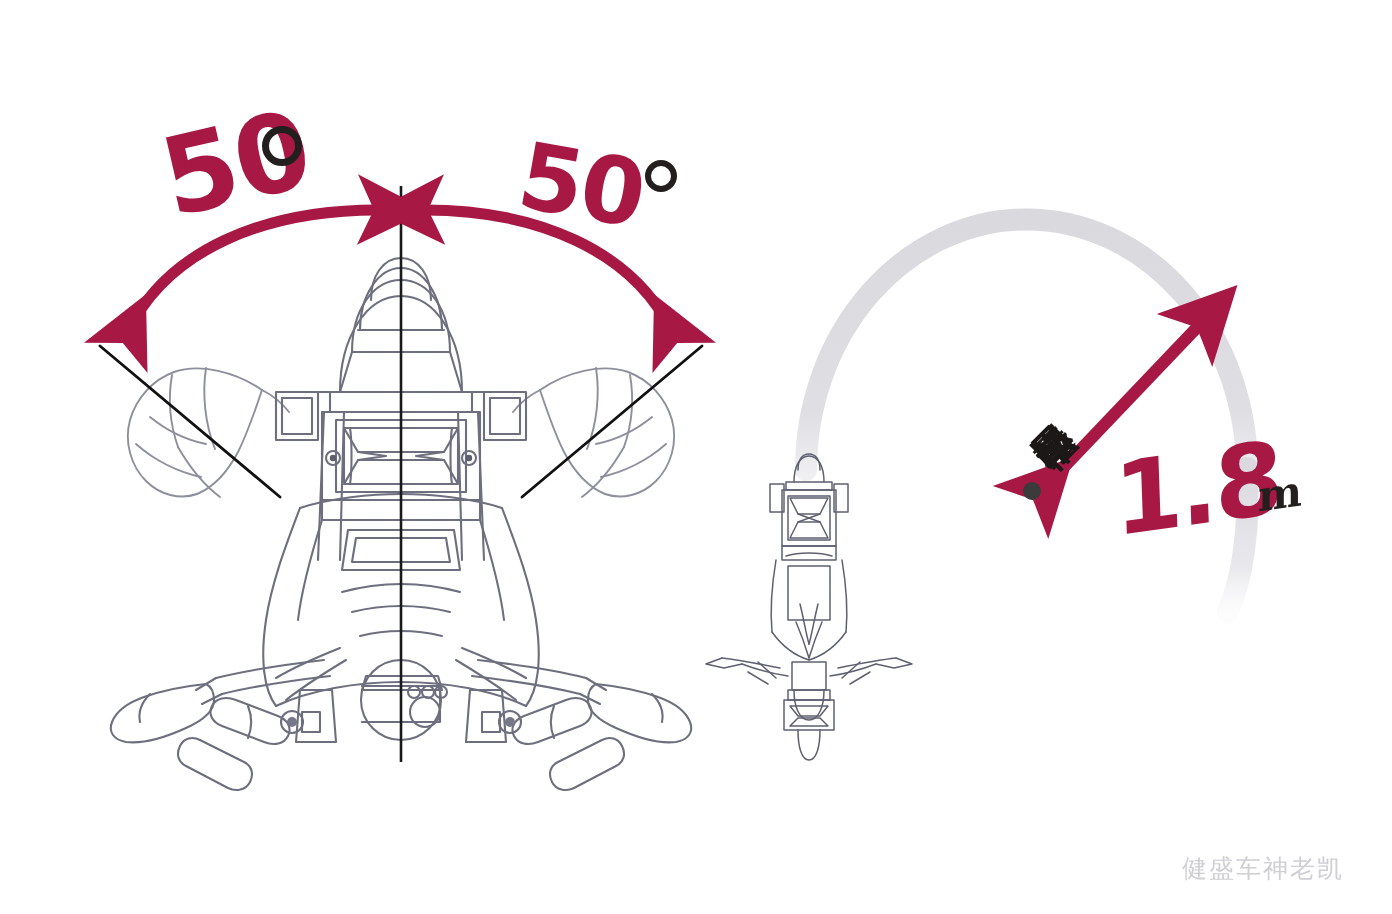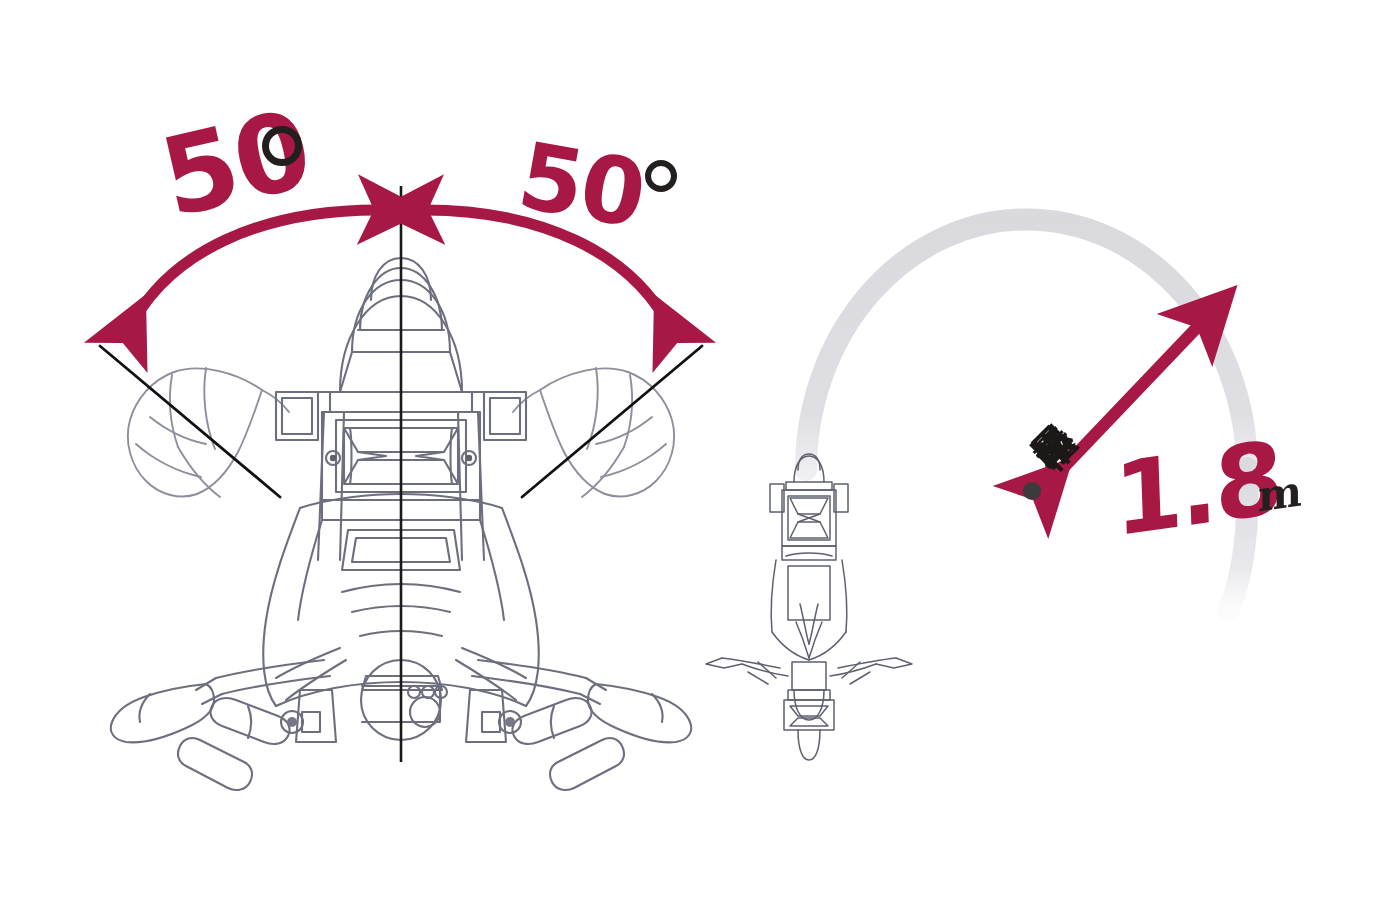--- a/index.html
+++ b/index.html
@@ -355,15 +355,16 @@
     <div class="deg-ring left"></div>
 
     <div class="lbl deg-num right">50</div>
     <div class="deg-ring right"></div>
 
     <div class="jp-caption">最小回転半径</div>
 
     <div class="measure-num">1.8</div>
     <div class="measure-unit">m</div>
 
+    <div class="watermark">健盛车神老凯</div>
 
   </div>
 </div>
 
 </body></html>

